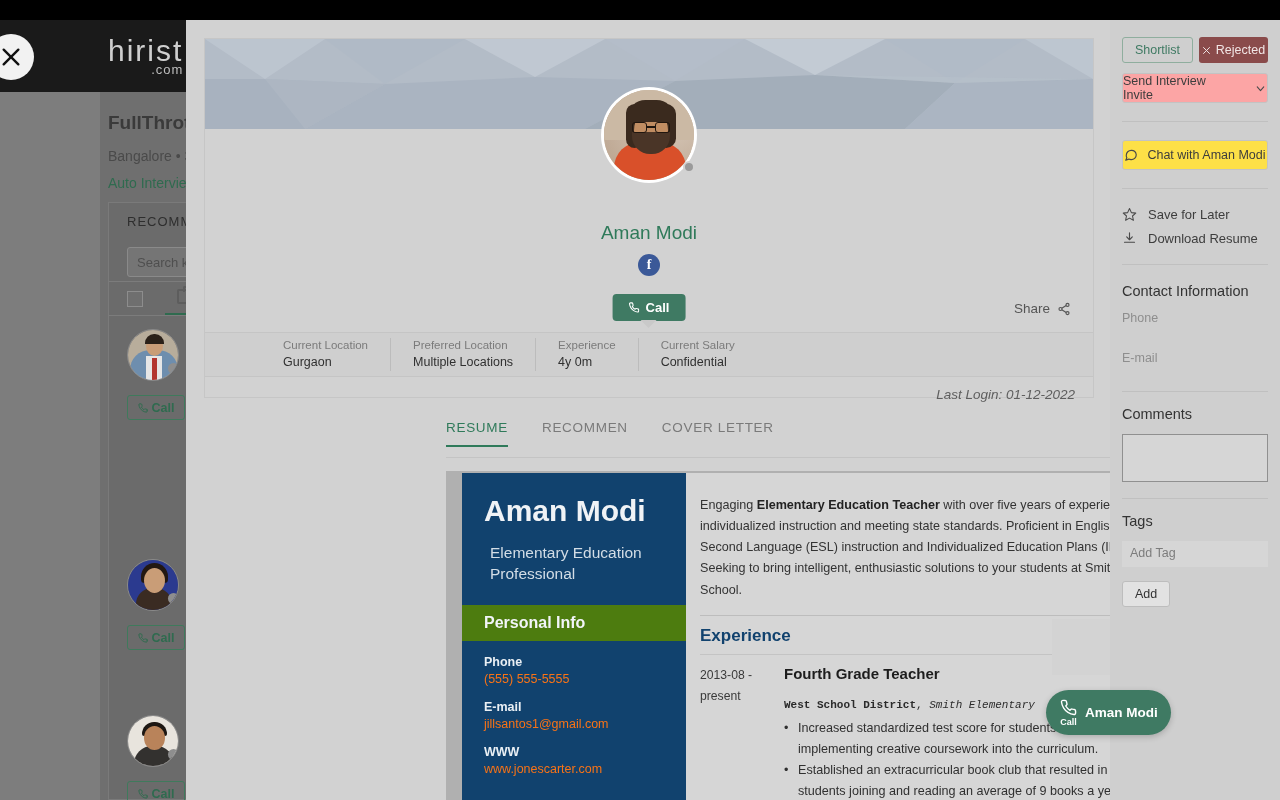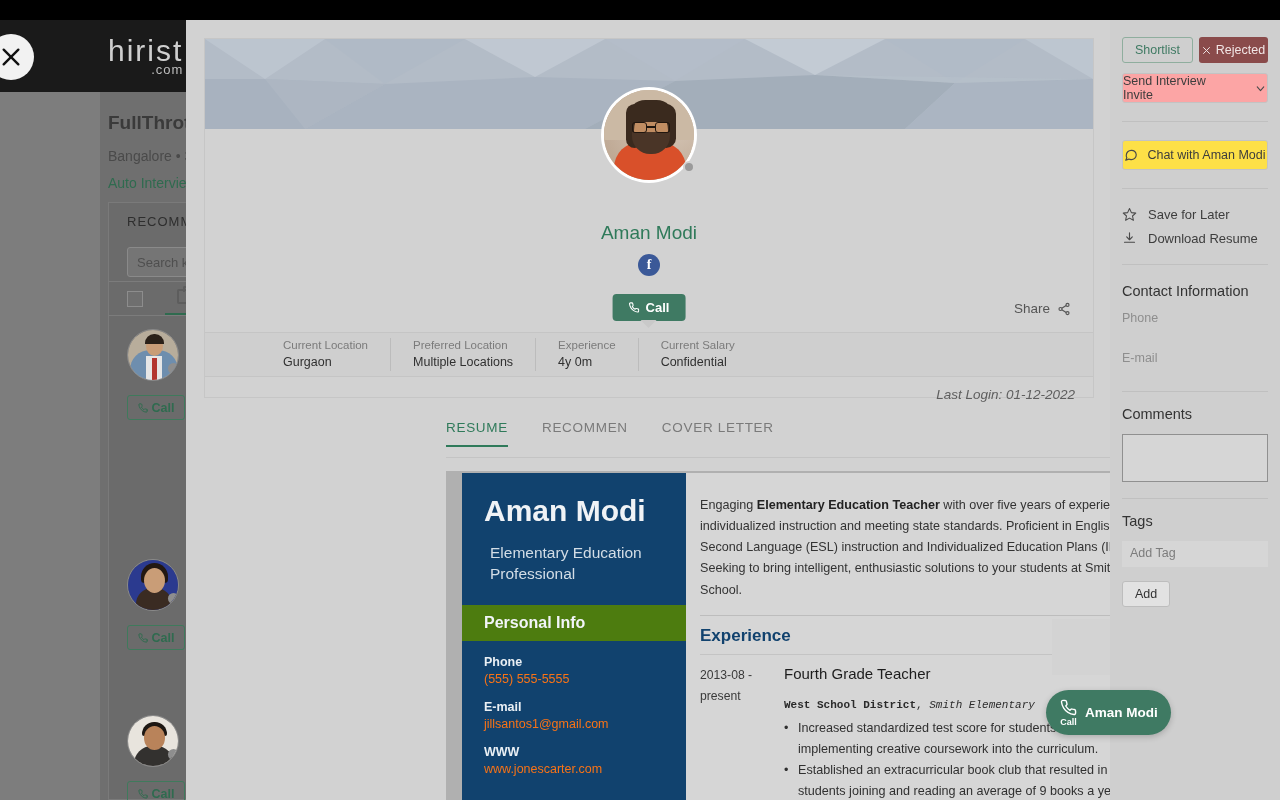--- a/index.html
+++ b/index.html
@@ -250,21 +250,21 @@
   .r-field .val { font-size:12.5px; color:#f97316; margin-top:3px; }
   .r-right { flex:1; padding: 22px 24px 0 14px; }
   .r-summary { font-size:12.6px; line-height:1.68; color:#333; }
   .r-summary b { color:#222; }
   .r-hr { height:1px; background:#bdbdbd; margin: 14px 0 10px 0; }
   .r-exp-head { font-size:17px; font-weight:bold; color:#11426e; }
   .r-hr2 { height:1px; background:#c4c4c4; margin: 8px 0 10px 0; }
   .r-job { display:flex; gap: 14px; }
   .r-dates { width:70px; flex-shrink:0; font-size:12.2px; color:#3a3a3a; line-height:1.75; }
   .r-jbody { flex:1; }
-  .r-jtitle { font-size:15px; font-weight:normal; color:#1d1d1d; }
+  .r-jtitle { font-size:15px; font-weight:bold; color:#1d1d1d; }
   .r-jorg { font-size:11px; color:#2b2b2b; margin-top:17px;font-family:Liberation Mono, monospace; }
   .r-jorg i { font-style:italic; }
   .r-bul { list-style:none; margin-top:7px; }
   .r-bul li { position:relative; padding-left:14px; font-size:12.6px; line-height:1.68; color:#303030; }
   .r-bul li::before { content:"•"; position:absolute; left:0; top:0; }
   .doc-mask {
     position:absolute; left:590px; top:146px; width:160px; height:56px;
     background:#d3d3d3; z-index:5;
   }
 

